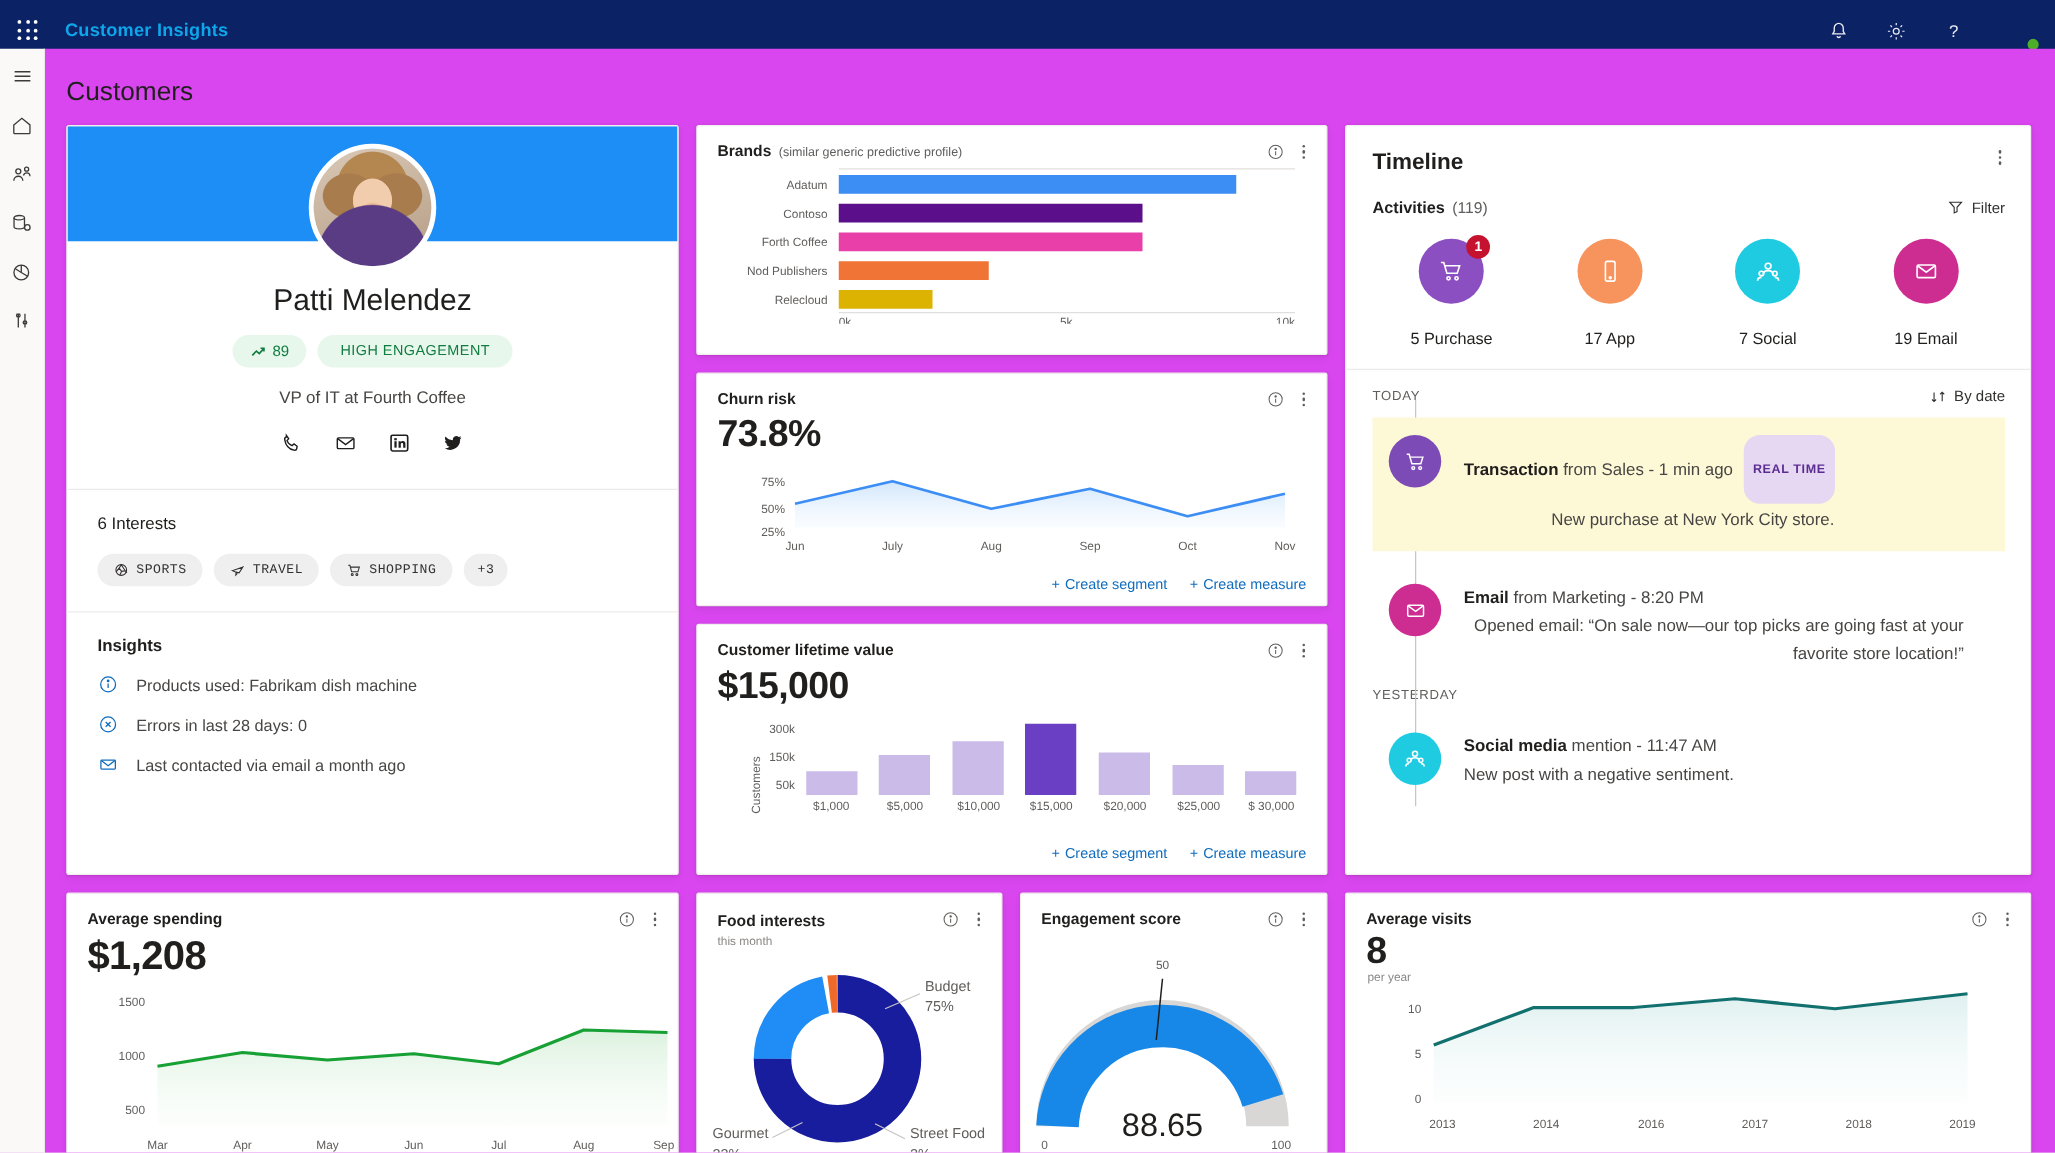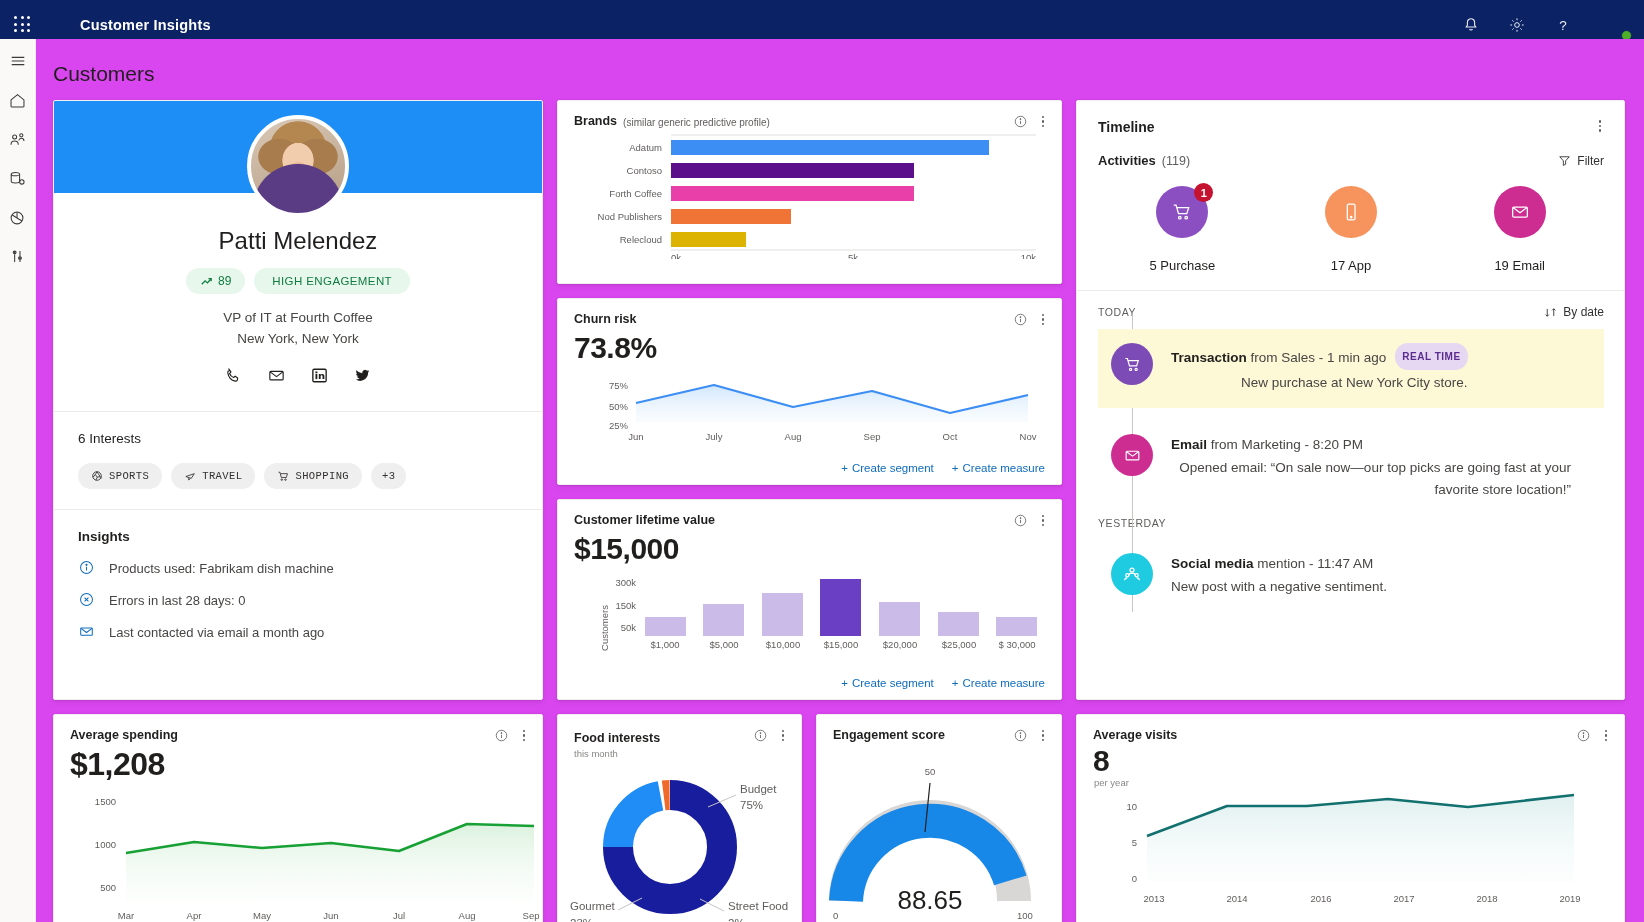--- a/index.html
+++ b/index.html
@@ -4,21 +4,21 @@
 <style>
   * { box-sizing: border-box; margin: 0; padding: 0; }
   html, body {
     width: 1644px; height: 922px;
     font-family: "Liberation Sans", sans-serif;
     background: #f3f2f1; overflow: hidden;
   }
   
   .topbar {
     height: 50px; background: #0b2265; display: flex; align-items: center;
-    padding: 0 14px; color: #ffffff; position: relative; gap: 28px;
+    padding: 0 14px; color: #0ea5e9; position: relative;
   }
   .waffle { width: 18px; height: 18px; display: grid;
     grid-template-columns: repeat(3, 1fr); grid-template-rows: repeat(3, 1fr);
     gap: 2px; margin-right: 20px; cursor: pointer; }
   .waffle i { background: #fff; border-radius: 50%; width: 3px; height: 3px; }
   .app-title { font-size: 14.5px; font-weight: 600; letter-spacing: .2px; }
   .top-right { margin-left: auto; display: flex; align-items: center; gap: 28px; }
   .top-ico { width: 18px; height: 18px; opacity: .92; cursor: pointer; }
   .avatar-wrap { position: relative; width: 30px; height: 30px; }
   .avatar-top {
@@ -96,21 +96,21 @@
 
   
   #brands-card { left: 504px; top: 0; width: 505px; height: 184px; }
   
   #churn-card { left: 504px; top: 198px; width: 505px; height: 187px; }
   
   #clv-card { left: 504px; top: 399px; width: 505px; height: 201px; }
   
   #timeline-card { left: 1023px; top: 0; width: 549px; height: 600px; overflow: hidden; }
   .tl-head { padding: 18px 20px 0 21px; }
-  .tl-title { font-size: 14px; font-weight: 600; color: #201f1e; }
+  .tl-title { font-size: 18px; font-weight: 600; color: #201f1e; }
   .act-line { display: flex; align-items: center; margin-top: 18px; }
   .act-lbl { font-size: 13px; font-weight: 600; color: #201f1e; }
   .act-count { font-size: 12.5px; color: #605e5c; margin-left: 6px; }
   .filter-btn { margin-left: auto; display: flex; align-items: center; gap: 6px;
     font-size: 12px; color: #323130; cursor: pointer; }
   .act-icons { display: flex; gap: 0; margin-top: 18px; }
   .act-item { flex: 1; display: flex; flex-direction: column; align-items: center; cursor: pointer; }
   .act-circle { width: 52px; height: 52px; border-radius: 50%; display: flex;
     align-items: center; justify-content: center; color: #fff; position: relative; }
   .badge { position: absolute; top: -3px; right: -5px; width: 19px; height: 19px;
@@ -125,21 +125,21 @@
   .bydate { margin-left: auto; display: flex; align-items: center; gap: 6px;
     font-size: 12px; color: #323130; cursor: pointer; }
   .tl-ev { display: flex; gap: 18px; align-items: flex-start; padding: 14px 12px 14px 13px;
     position: relative; }
   .tl-ev.hl { background: #fdf8d6; }
   .ev-circle { width: 42px; height: 42px; border-radius: 50%; flex: none; color: #fff;
     display: flex; align-items: center; justify-content: center; z-index: 2; }
   .ev-t { font-size: 13.5px; color: #484644; line-height: 21px; }
   .ev-t b { color: #201f1e; font-weight: 700; }
   .rt-badge { background: #e6d7f2; color: #5c2d91; font-size: 10px; font-weight: 700;
-    letter-spacing: .5px; border-radius: 13px; padding: 3px 7px; margin-left: 9px;
+    letter-spacing: .5px; border-radius: 13px; padding: 17px 7px; margin-left: 9px;
     display: inline-block; vertical-align: 2px; }
   .ev-desc { font-size: 13.5px; color: #484644; line-height: 22px; margin-top: 2px; text-align: right; }
 
   
   #spend-card { left: 0; top: 614px; width: 490px; height: 258px; }
   #food-card { left: 504px; top: 614px; width: 245px; height: 258px; }
   #eng-card { left: 763px; top: 614px; width: 246px; height: 258px; }
   #visits-card { left: 1023px; top: 614px; width: 549px; height: 258px; }
 </style>
 </head>
@@ -240,21 +240,20 @@
           <svg viewBox="0 0 14 14" width="13" height="13" fill="none" stroke="#107c41" stroke-width="1.4">
             <path d="M2 10 5.5 6.3 8 8.5 12 4"></path>
               <path d="M9.1 3.9H12V6.7"></path>
           </svg>
           <span>89</span>
         </span>
         <span class="chip-green wide">HIGH ENGAGEMENT</span>
       </div>
       <div class="psub">
         <div>VP of IT at Fourth Coffee</div>
-        <div>New York, New York</div>
       </div>
       <div class="social">
         <span>
           <svg viewBox="0 0 20 20" width="19" height="19" fill="none" stroke="#201f1e" stroke-width="1.2">
             <path d="M5.4 3.6 7.3 6.2 5.9 7.9c.7 2 2.2 3.5 4.2 4.2l1.7-1.4 2.6 1.9-.3 2c-.2 1-1.2 1.5-2.3 1.3C7.6 15.1 4.9 12.4 4 7.2c-.2-1.1.3-2.1 1.4-2.3z"></path>
           </svg>
         </span>
         <span>
           <svg viewBox="0 0 20 20" width="19" height="19" fill="none" stroke="#201f1e" stroke-width="1.2">
             <rect x="3" y="5.6" width="14" height="9" rx="1"></rect>
@@ -507,20 +506,33 @@
           <span class="act-item">
             <span class="act-circle" style="background:#f7945e">
               <svg viewBox="0 0 24 24" width="22" height="22" fill="none" stroke="#fff" stroke-width="1.4">
                 <rect x="8" y="3.4" width="8.4" height="17.2" rx="1.6"></rect>
                   <circle cx="12.2" cy="17.6" r=".8" fill="#fff"></circle>
               </svg>
             </span>
             <span class="act-name">17 App</span>
           </span>
           <span class="act-item">
+            <span class="act-circle" style="background:#1ecbe1">
+              <svg viewBox="0 0 24 24" width="23" height="23" fill="none" stroke="#fff" stroke-width="1.4">
+                <circle cx="12" cy="7.2" r="2.4"></circle>
+                  <path d="M8 14.2c0-2.1 1.8-3.2 4-3.2s4 1.1 4 3.2"></path>
+                <circle cx="6.4" cy="13.4" r="1.9"></circle>
+                  <path d="M3.2 19.4c0-1.9 1.5-2.8 3.2-2.8"></path>
+                <circle cx="17.6" cy="13.4" r="1.9"></circle>
+                  <path d="M20.8 19.4c0-1.9-1.5-2.8-3.2-2.8"></path>
+              </svg>
+            </span>
+            <span class="act-name">7 Social</span>
+          </span>
+          <span class="act-item">
             <span class="act-circle" style="background:#cd2d91">
               <svg viewBox="0 0 24 24" width="22" height="22" fill="none" stroke="#fff" stroke-width="1.4">
                 <rect x="4" y="6.6" width="16" height="11" rx="1.2"></rect>
                   <path d="m4.4 7.2 7.6 5.6 7.6-5.6"></path>
               </svg>
             </span>
             <span class="act-name">19 Email</span>
           </span>
         </div>
       </div>

